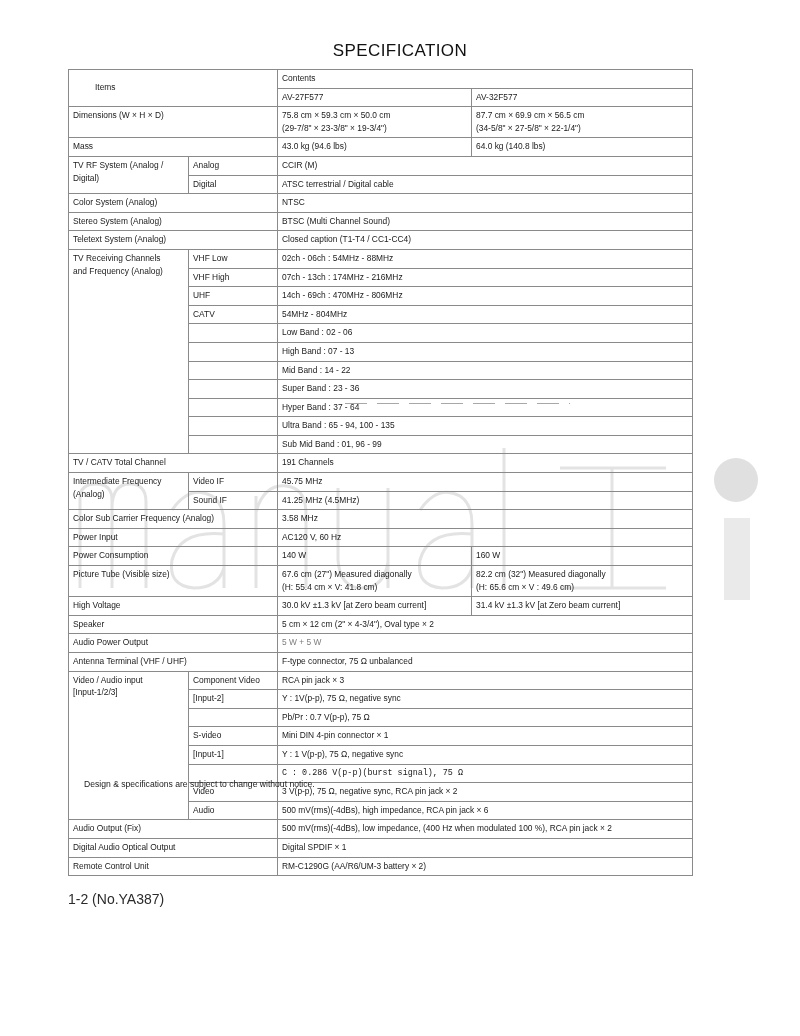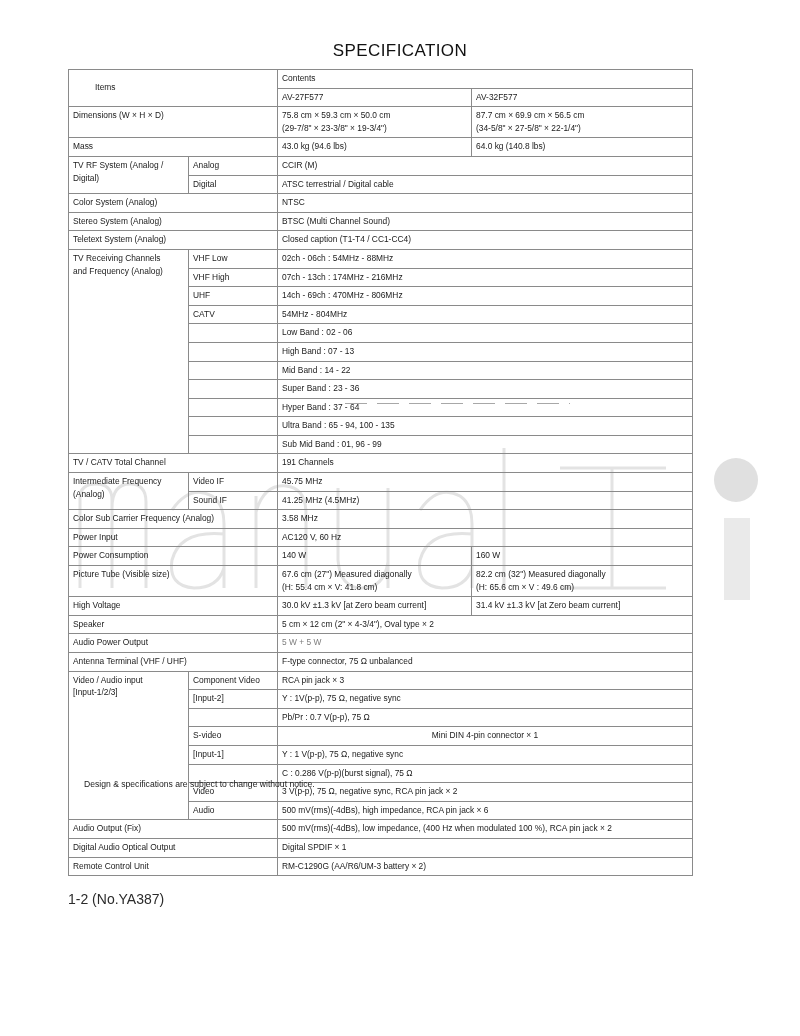--- a/index.html
+++ b/index.html
@@ -342,29 +342,29 @@
     <tr>
       <td class="sub-right" style="border-top:none;">[Input-2]</td>
       <td class="outer-r" colspan="2" style="border-top:none;">Y : 1V(p-p), 75 Ω, negative sync</td>
     </tr>
     <tr>
       <td style="border-top:none;"></td>
       <td class="outer-r" colspan="2" style="border-top:none;">Pb/Pr : 0.7 V(p-p), 75 Ω</td>
     </tr>
     <tr>
       <td class="sub-right mid" style="border-top:none;">S-video</td>
-      <td class="outer-r" colspan="2" style="border-top:none;text-align:center;">Mini DIN 4-pin connector × 1</td>
+      <td class="outer-r" colspan="2" style="border-top:none;">Mini DIN 4-pin connector × 1</td>
     </tr>
     <tr>
       <td class="sub-right mid" style="border-top:none;">[Input-1]</td>
       <td class="outer-r" colspan="2" style="border-top:none;">Y : 1 V(p-p), 75 Ω, negative sync</td>
     </tr>
     <tr>
       <td style="border-top:none;"></td>
-      <td class="outer-r" colspan="2" style="border-top:none;">C : 0.286 V(p-p)(burst signal), 75 Ω</td>
+      <td class="outer-r" colspan="2" style="border-top:none;font-family:Liberation Mono, monospace;">C : 0.286 V(p-p)(burst signal), 75 Ω</td>
     </tr>
     <tr>
       <td class="sub-right mid" style="border-top:none;">Video</td>
       <td class="outer-r" colspan="2" style="border-top:none;">3 V(p-p), 75 Ω, negative sync, RCA pin jack × 2</td>
     </tr>
     <tr>
       <td class="sub-right mid" style="border-top:none;">Audio</td>
       <td class="outer-r" colspan="2" style="border-top:none;">500 mV(rms)(-4dBs), high impedance, RCA pin jack × 6</td>
     </tr>
 

